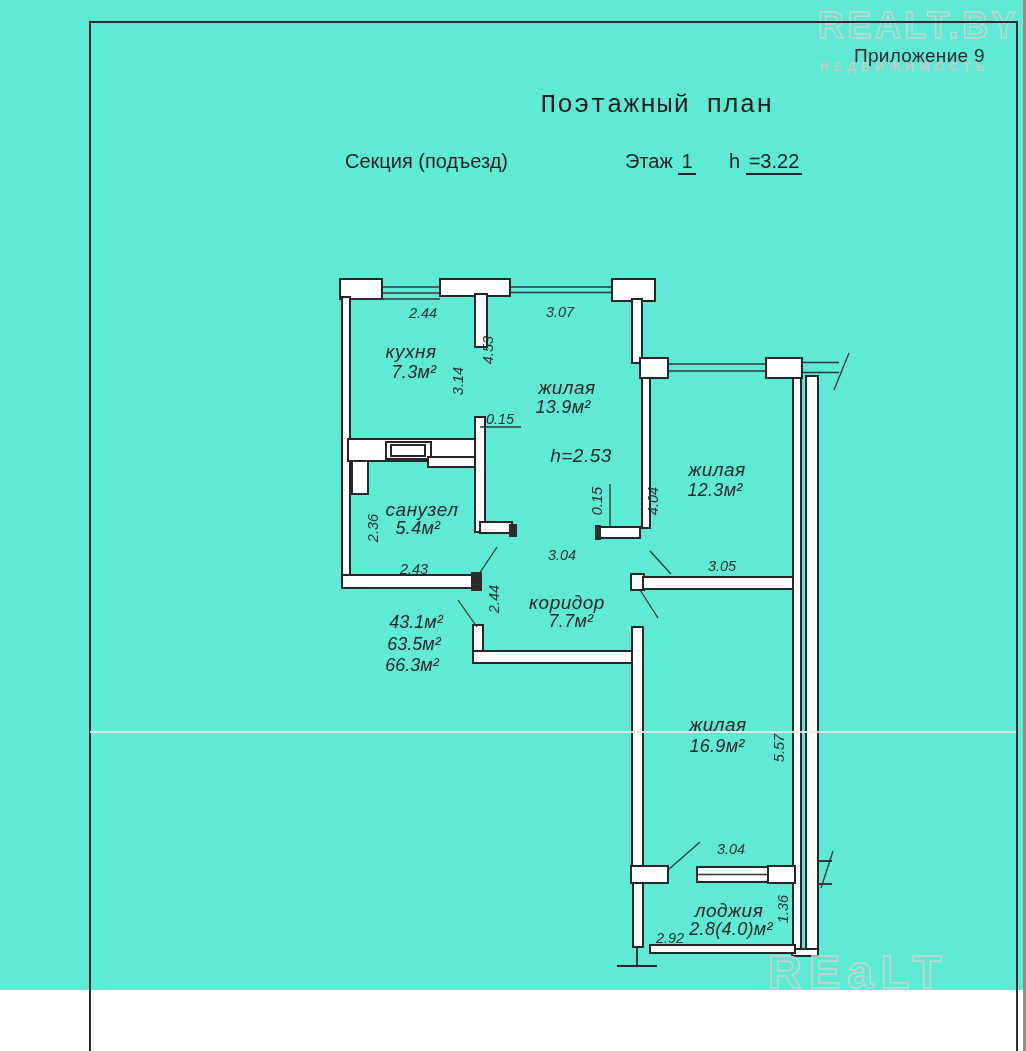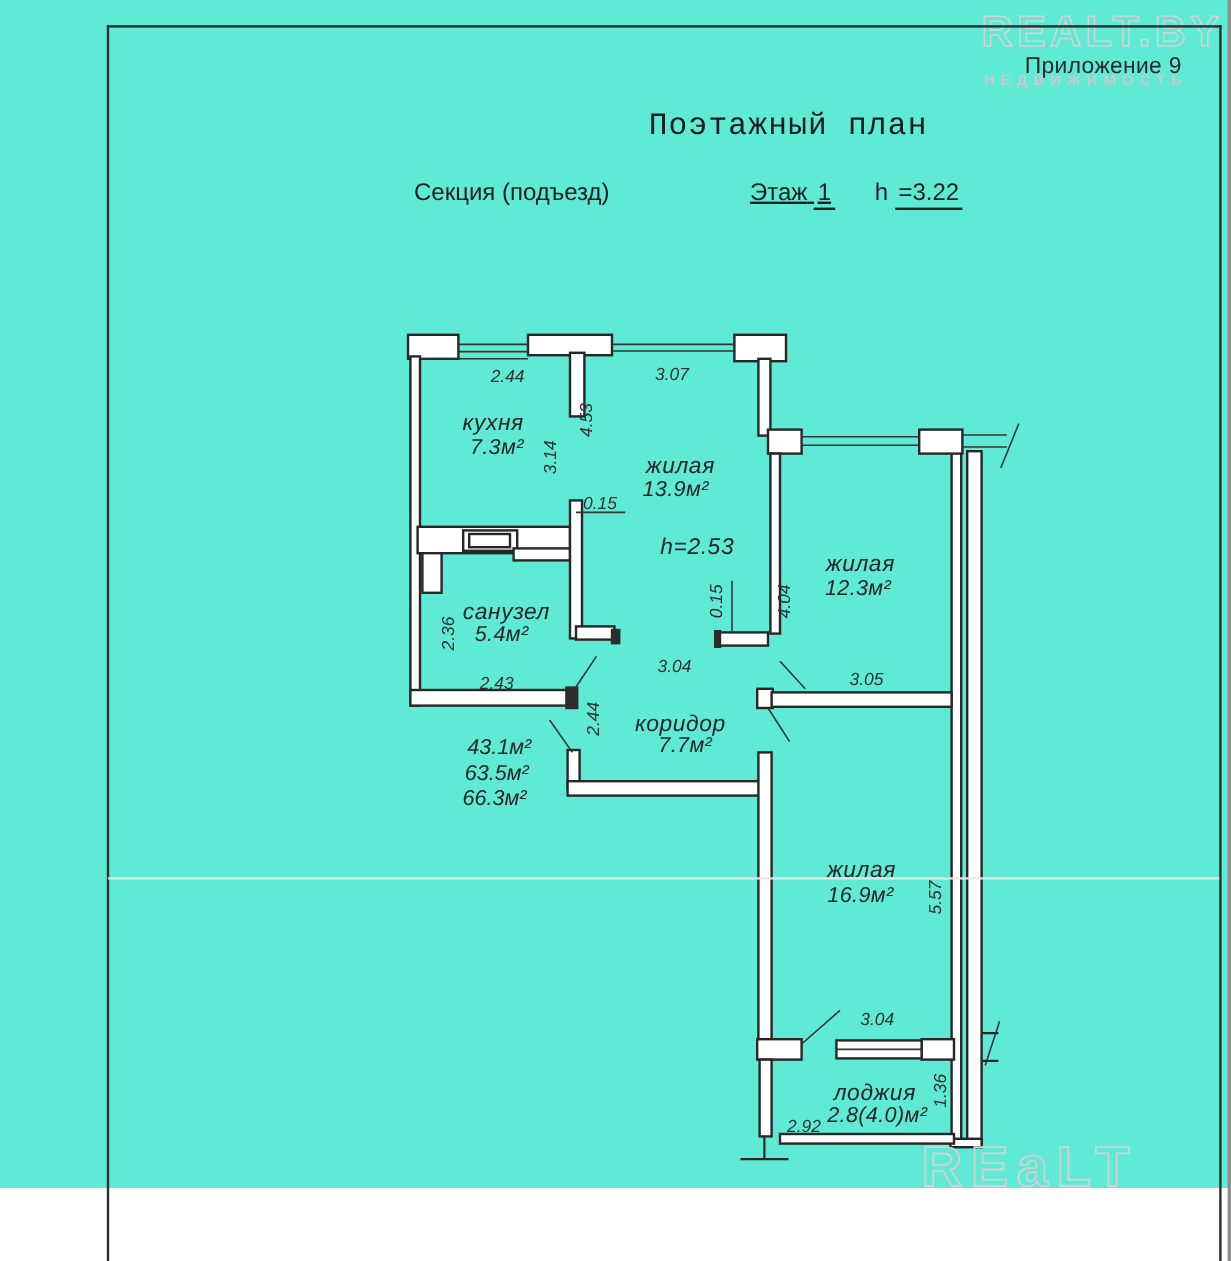--- a/index.html
+++ b/index.html
@@ -6,21 +6,21 @@
   body{width:1026px;height:1051px;position:relative;overflow:hidden;
        font-family:"Liberation Sans", sans-serif;}
   .page{position:absolute;left:0;top:0;width:1026px;height:990px;background:#5eead4;}
   .page-border{position:absolute;left:89px;top:21px;width:925px;height:1030px;
        border-top:2px solid #2e2e2e;border-left:2px solid #2e2e2e;border-right:2px solid #2e2e2e;}
   .annex{position:absolute;left:854px;top:45px;font-size:19px;color:#2a2a2a;letter-spacing:.3px;}
   .title{position:absolute;left:373px;top:90px;width:400px;text-align:right;
        font-family:Liberation Mono, monospace;font-size:26px;color:#1c1c1c;letter-spacing:1px;}
   .subhead{position:absolute;top:135px;font-size:20px;color:#1f1f1f;margin-top:15px;}
   .sec{left:345px;}
-  .floor{left:625px;text-decoration:underline;}
+  .floor{left:625px;}
   .hrow{left:729px;}
   .uline{border-bottom:2px solid #222;padding:0 3px 1px 3px;}
   .wm-top{position:absolute;left:812px;top:0px;}
   .wm-bottom{position:absolute;left:762px;top:942px;}
   .scanline{position:absolute;left:90px;top:731px;width:926px;height:2px;
        background:#e9e9e6;opacity:.9;}
   .edge-right{position:absolute;right:0;top:0;width:3px;height:1051px;background:#8f8f8f;}
   svg text{font-family:"Liberation Sans", sans-serif;}
   .w{fill:#ffffff;stroke:#272727;stroke-width:2;}
   .solid{fill:#2c2c2c;stroke:none;}

